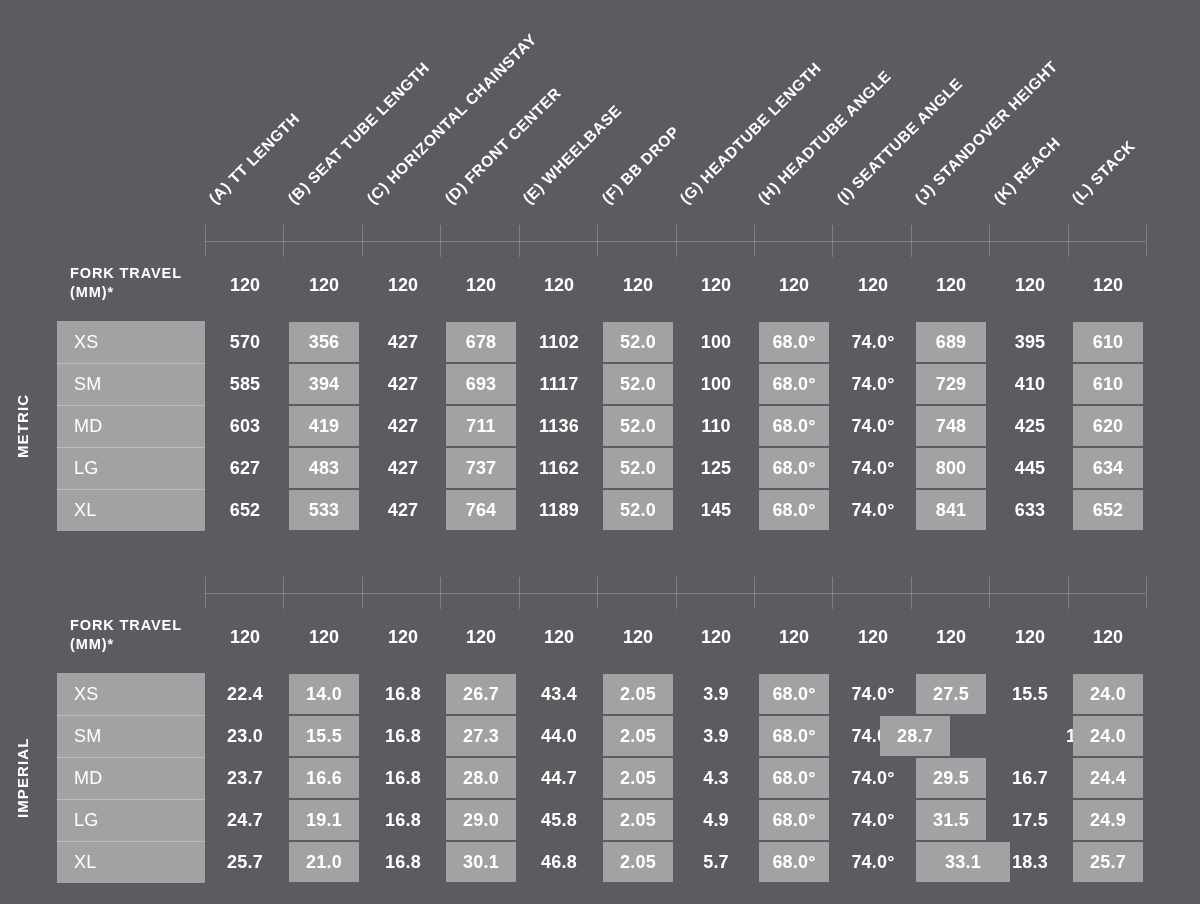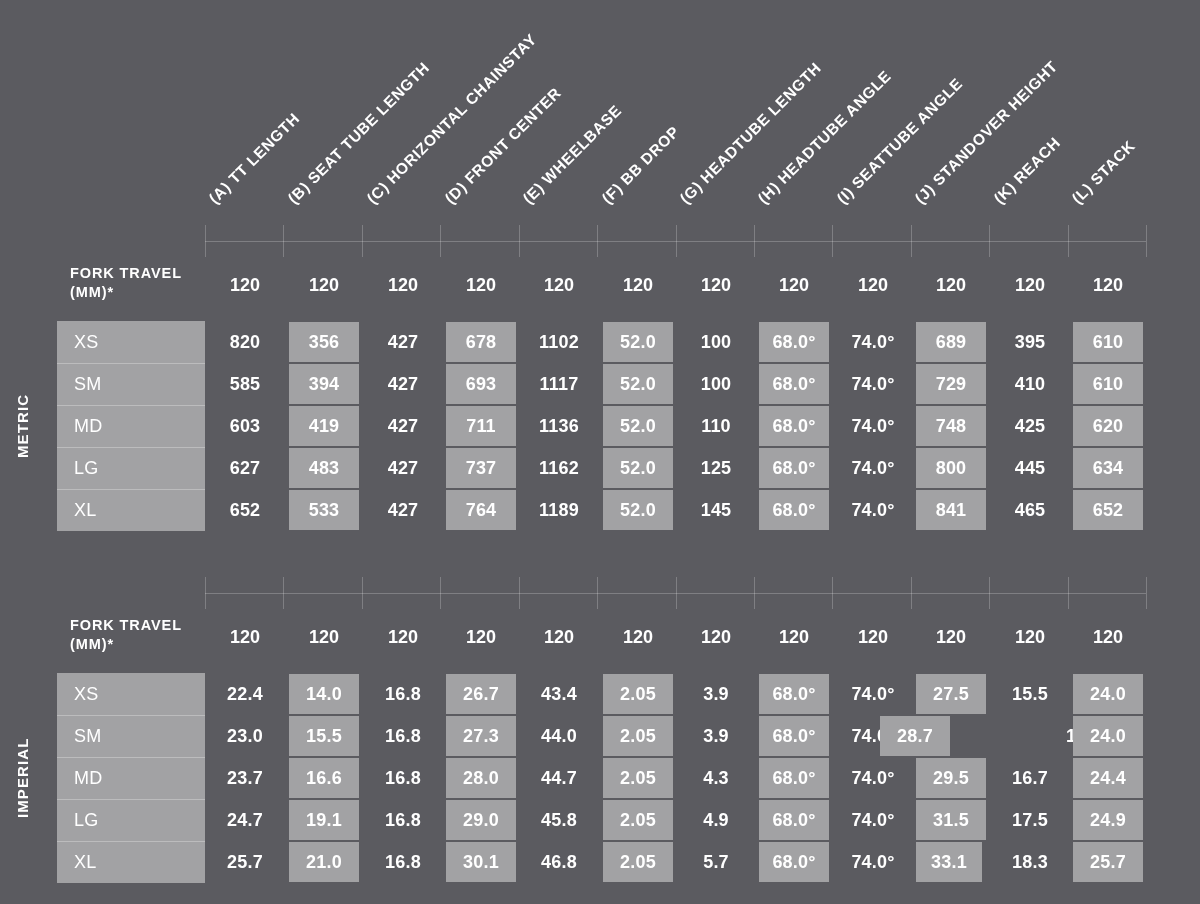--- a/index.html
+++ b/index.html
@@ -163,21 +163,21 @@
         <div class="fork-val" style="left: 603px; width: 70px;">120</div>
         <div class="fork-val" style="left: 681px; width: 70px;">120</div>
         <div class="fork-val" style="left: 759px; width: 70px;">120</div>
         <div class="fork-val" style="left: 838px; width: 70px;">120</div>
         <div class="fork-val" style="left: 916px; width: 70px;">120</div>
         <div class="fork-val" style="left: 995px; width: 70px;">120</div>
         <div class="fork-val" style="left: 1073px; width: 70px;">120</div>
       </div>
       <div class="grid" style="top: 74px; height: 210px;">
         <div class="cell size" style="left: 57px; width: 148px; top: 0px; height: 42px;">XS</div>
-        <div class="cell" style="left: 210px; width: 70px; top: 0px; height: 42px;">820</div>
+        <div class="cell" style="left: 210px; width: 70px; top: 0px; height: 42px;">570</div>
         <div class="cell shaded" style="left: 289px; width: 70px; top: 1px; height: 40px;">356</div>
         <div class="cell" style="left: 368px; width: 70px; top: 0px; height: 42px;">427</div>
         <div class="cell shaded" style="left: 446px; width: 70px; top: 1px; height: 40px;">678</div>
         <div class="cell" style="left: 524px; width: 70px; top: 0px; height: 42px;">1102</div>
         <div class="cell shaded" style="left: 603px; width: 70px; top: 1px; height: 40px;">52.0</div>
         <div class="cell" style="left: 681px; width: 70px; top: 0px; height: 42px;">100</div>
         <div class="cell shaded" style="left: 759px; width: 70px; top: 1px; height: 40px;">68.0°</div>
         <div class="cell" style="left: 838px; width: 70px; top: 0px; height: 42px;">74.0°</div>
         <div class="cell shaded" style="left: 916px; width: 70px; top: 1px; height: 40px;">689</div>
         <div class="cell" style="left: 995px; width: 70px; top: 0px; height: 42px;">395</div>
@@ -225,21 +225,21 @@
         <div class="cell" style="left: 210px; width: 70px; top: 168px; height: 42px;">652</div>
         <div class="cell shaded" style="left: 289px; width: 70px; top: 169px; height: 40px; text-align: right;">533</div>
         <div class="cell" style="left: 368px; width: 70px; top: 168px; height: 42px;">427</div>
         <div class="cell shaded" style="left: 446px; width: 70px; top: 169px; height: 40px;">764</div>
         <div class="cell" style="left: 524px; width: 70px; top: 168px; height: 42px;">1189</div>
         <div class="cell shaded" style="left: 603px; width: 70px; top: 169px; height: 40px;">52.0</div>
         <div class="cell" style="left: 681px; width: 70px; top: 168px; height: 42px;">145</div>
         <div class="cell shaded" style="left: 759px; width: 70px; top: 169px; height: 40px;">68.0°</div>
         <div class="cell" style="left: 838px; width: 70px; top: 168px; height: 42px;">74.0°</div>
         <div class="cell shaded" style="left: 916px; width: 70px; top: 169px; height: 40px;">841</div>
-        <div class="cell" style="left: 995px; width: 70px; top: 168px; height: 42px;">465</div>
+        <div class="cell" style="left: 995px; width: 70px; top: 168px; height: 42px;">633</div>
         <div class="cell shaded" style="left: 1073px; width: 70px; top: 169px; height: 40px;">652</div>
       </div>
     </div>
     <div class="block" style="top: 599px;">
       <div class="axis" style="left: 205px; width: 941px; top: -22px;">
         <div class="hline"></div>
         <div class="tick" style="left: 0px;"></div>
         <div class="tick" style="left: 78px;"></div>
         <div class="tick" style="left: 157px;"></div>
         <div class="tick" style="left: 235px;"></div>
@@ -328,18 +328,18 @@
         <div class="cell size rowsep" style="left: 57px; width: 148px; top: 168px; height: 42px;">XL</div>
         <div class="cell" style="left: 210px; width: 70px; top: 168px; height: 42px;">25.7</div>
         <div class="cell shaded" style="left: 289px; width: 70px; top: 169px; height: 40px;">21.0</div>
         <div class="cell" style="left: 368px; width: 70px; top: 168px; height: 42px;">16.8</div>
         <div class="cell shaded" style="left: 446px; width: 70px; top: 169px; height: 40px;">30.1</div>
         <div class="cell" style="left: 524px; width: 70px; top: 168px; height: 42px;">46.8</div>
         <div class="cell shaded" style="left: 603px; width: 70px; top: 169px; height: 40px;">2.05</div>
         <div class="cell" style="left: 681px; width: 70px; top: 168px; height: 42px;">5.7</div>
         <div class="cell shaded" style="left: 759px; width: 70px; top: 169px; height: 40px;">68.0°</div>
         <div class="cell" style="left: 838px; width: 70px; top: 168px; height: 42px;">74.0°</div>
-        <div class="cell shaded" style="left: 916px; width: 66px; top: 169px; height: 40px;">33.1</div>
+        <div class="cell shaded" style="left: 916px; width: 94px; top: 169px; height: 40px;">33.1</div>
         <div class="cell" style="left: 995px; width: 70px; top: 168px; height: 42px;">18.3</div>
         <div class="cell shaded" style="left: 1073px; width: 70px; top: 169px; height: 40px;">25.7</div>
       </div>
     </div>
   </div>
 
 </body></html>

